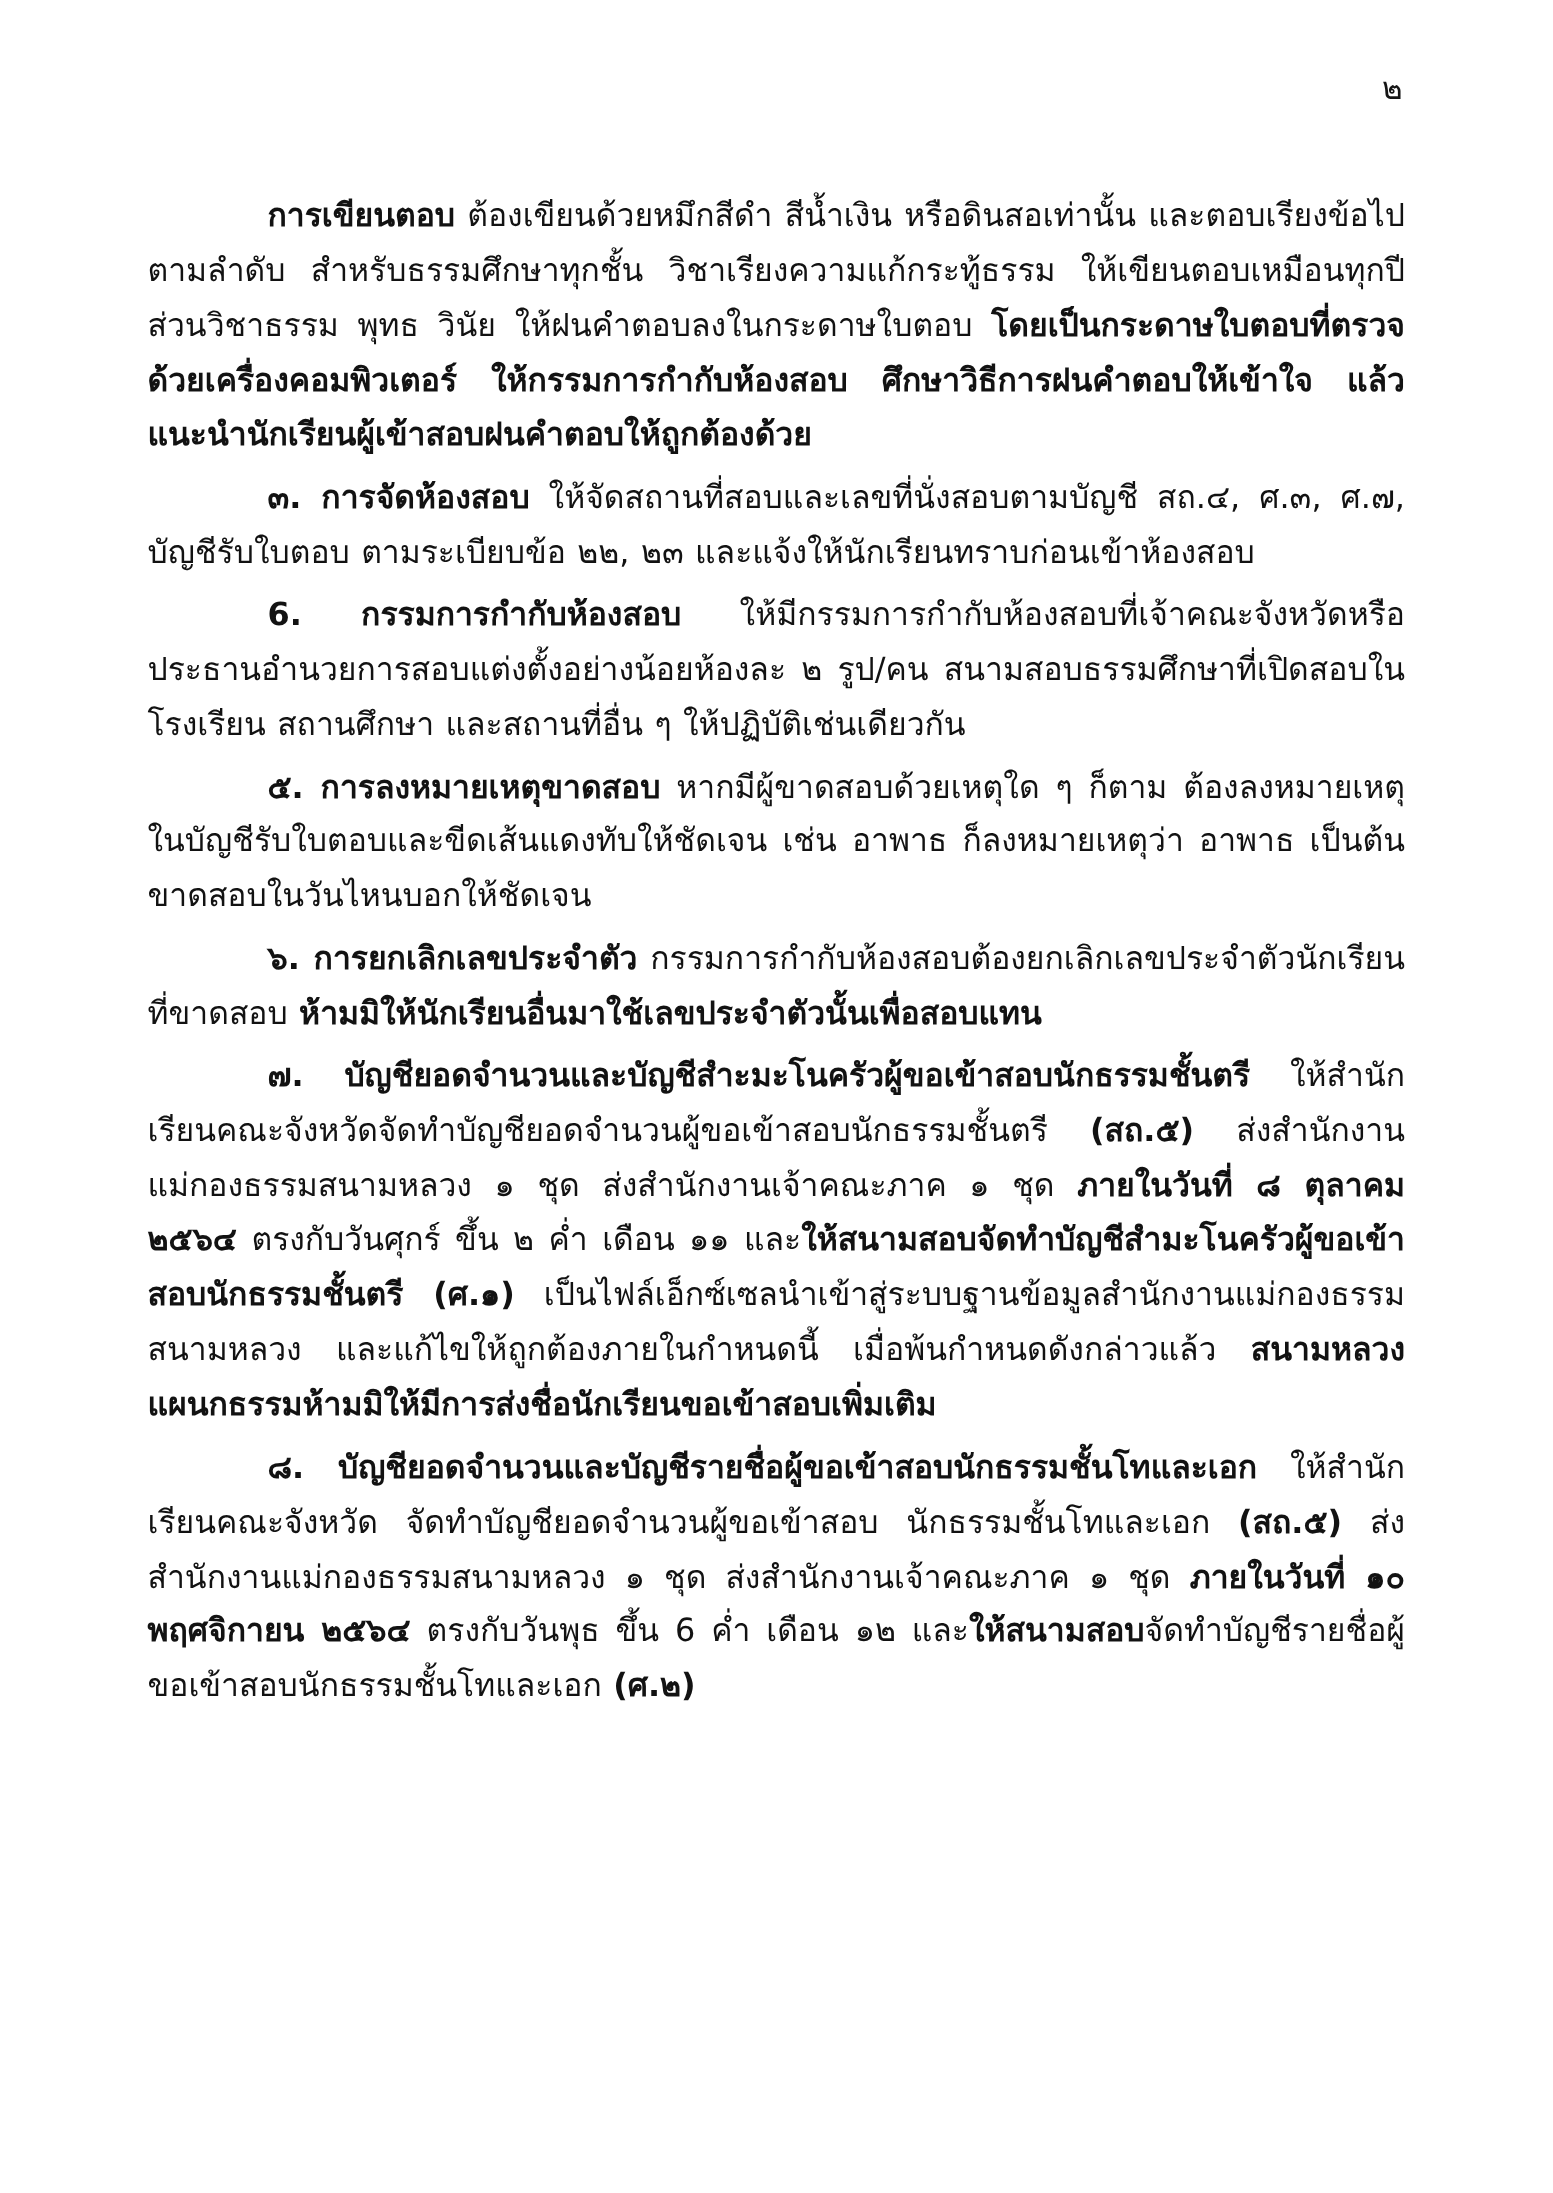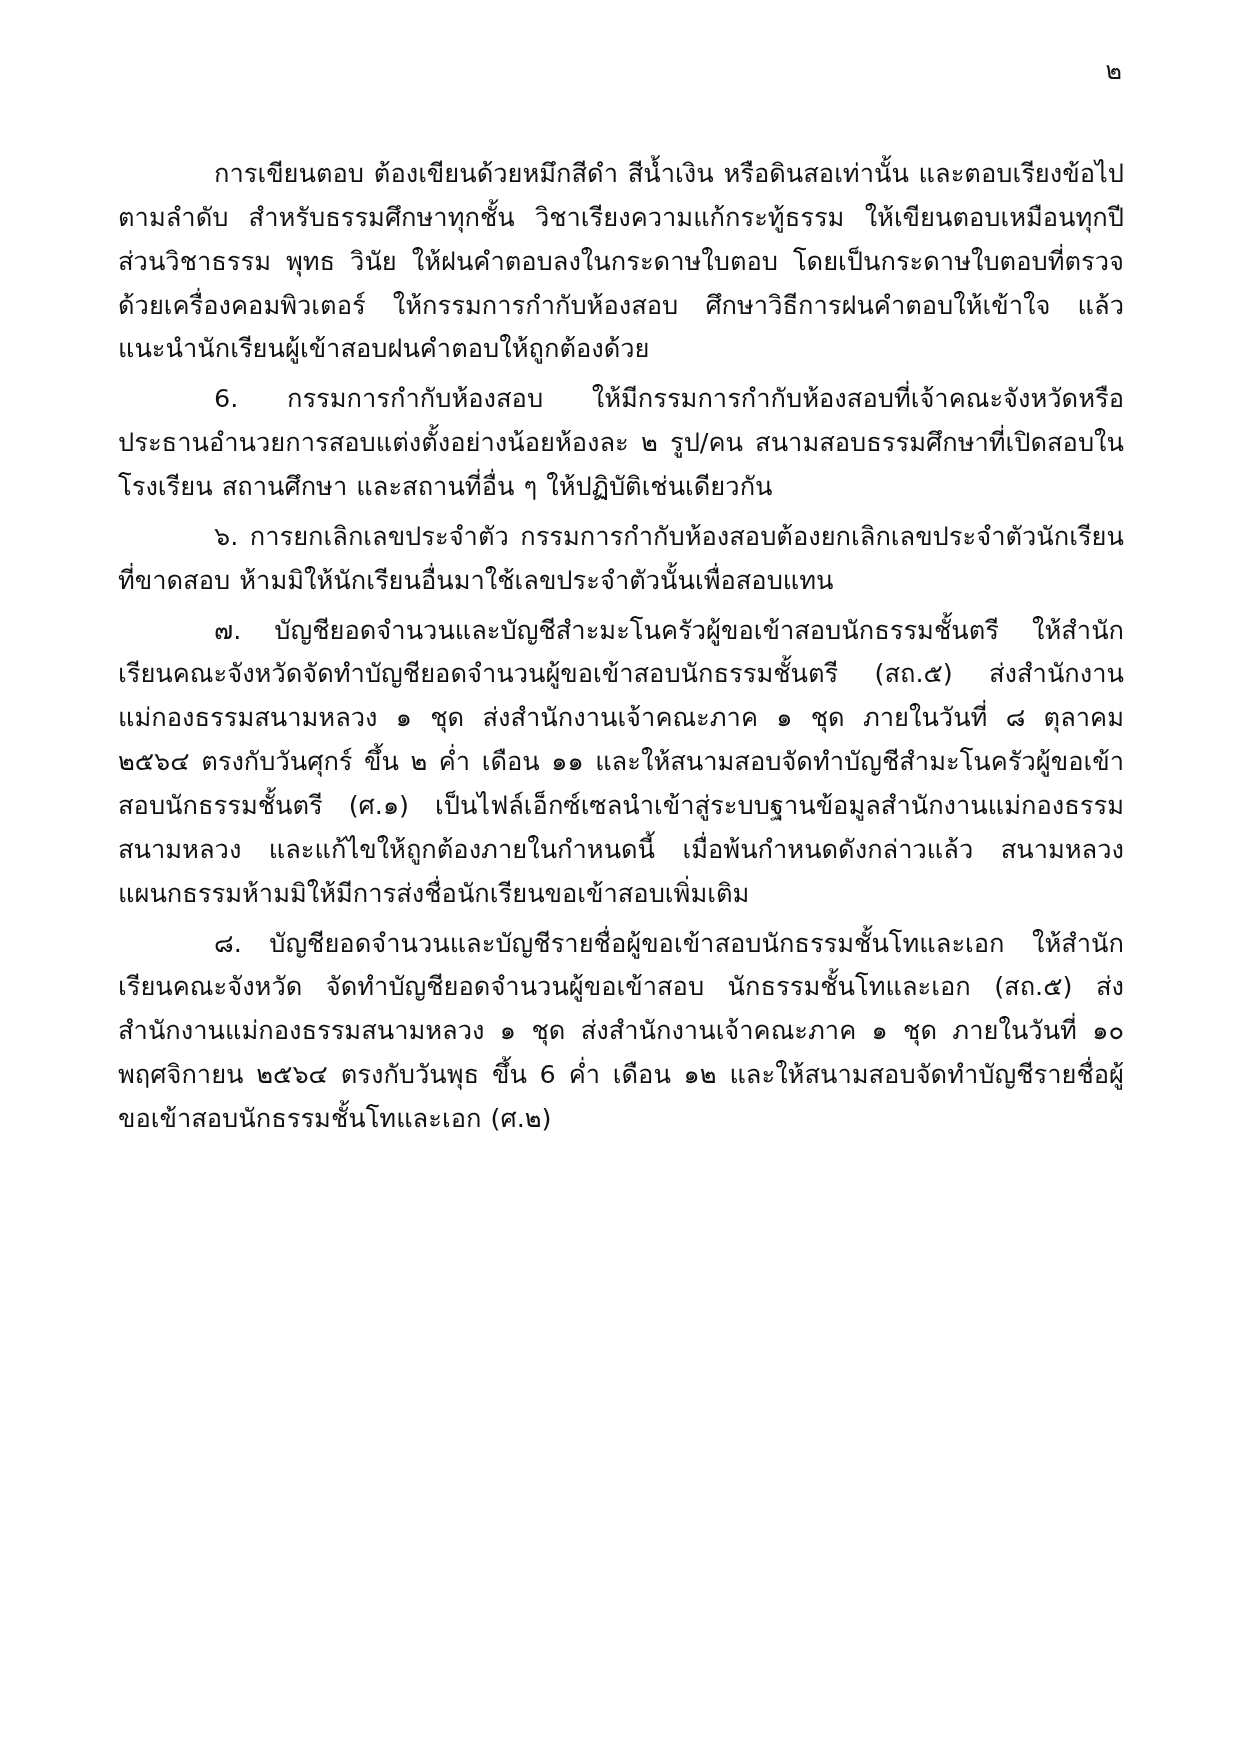--- a/index.html
+++ b/index.html
@@ -34,31 +34,33 @@
     font-size: 25.5px;
     line-height: 1.72;
     text-align: justify;
     text-justify: inter-word;
     text-indent: 96px;
     letter-spacing: 0px;
     word-spacing: 1px;
     color: #121212;
   }
   b, strong {
-    font-weight: 400;
+    font-weight: 700;
   }
 </style>
 </head>
 <body>
 
 <div class="page">
 
   <div class="page-number">๒</div>
 
   <div class="body-text">
       <p class="para"><b>การเขียนตอบ</b><span> ต้องเขียนด้วยหมึกสีดำ สีน้ำเงิน หรือดินสอเท่านั้น และตอบเรียงข้อไปตามลำดับ สำหรับธรรมศึกษาทุกชั้น วิชาเรียงความแก้กระทู้ธรรม ให้เขียนตอบเหมือนทุกปี ส่วนวิชาธรรม พุทธ วินัย ให้ฝนคำตอบลงในกระดาษใบตอบ </span><b>โดยเป็นกระดาษใบตอบที่ตรวจด้วยเครื่องคอมพิวเตอร์ ให้กรรมการกำกับห้องสอบ ศึกษาวิธีการฝนคำตอบให้เข้าใจ แล้วแนะนำนักเรียนผู้เข้าสอบฝนคำตอบให้ถูกต้องด้วย</b></p>
+      <p class="para"><b>๓. การจัดห้องสอบ</b><span>  ให้จัดสถานที่สอบและเลขที่นั่งสอบตามบัญชี สถ.๔, ศ.๓, ศ.๗, บัญชีรับใบตอบ ตามระเบียบข้อ ๒๒, ๒๓ และแจ้งให้นักเรียนทราบก่อนเข้าห้องสอบ</span></p>
       <p class="para"><b>6. กรรมการกำกับห้องสอบ</b><span>  ให้มีกรรมการกำกับห้องสอบที่เจ้าคณะจังหวัดหรือประธานอำนวยการสอบแต่งตั้งอย่างน้อยห้องละ ๒ รูป/คน  สนามสอบธรรมศึกษาที่เปิดสอบในโรงเรียน สถานศึกษา  และสถานที่อื่น ๆ  ให้ปฏิบัติเช่นเดียวกัน</span></p>
+      <p class="para"><b>๕. การลงหมายเหตุขาดสอบ</b><span>  หากมีผู้ขาดสอบด้วยเหตุใด ๆ ก็ตาม  ต้องลงหมายเหตุในบัญชีรับใบตอบและขีดเส้นแดงทับให้ชัดเจน  เช่น อาพาธ  ก็ลงหมายเหตุว่า อาพาธ เป็นต้น  ขาดสอบในวันไหนบอกให้ชัดเจน</span></p>
       <p class="para"><b>๖. การยกเลิกเลขประจำตัว</b><span>  กรรมการกำกับห้องสอบต้องยกเลิกเลขประจำตัวนักเรียนที่ขาดสอบ  </span><b>ห้ามมิให้นักเรียนอื่นมาใช้เลขประจำตัวนั้นเพื่อสอบแทน</b></p>
       <p class="para"><b>๗. บัญชียอดจำนวนและบัญชีสำะมะโนครัวผู้ขอเข้าสอบนักธรรมชั้นตรี</b><span> ให้สำนักเรียนคณะจังหวัดจัดทำบัญชียอดจำนวนผู้ขอเข้าสอบนักธรรมชั้นตรี </span><b>(สถ.๕)</b><span> ส่งสำนักงานแม่กองธรรมสนามหลวง ๑ ชุด ส่งสำนักงานเจ้าคณะภาค ๑ ชุด  </span><b>ภายในวันที่ ๘ ตุลาคม ๒๕๖๔</b><span>  ตรงกับวันศุกร์ ขึ้น ๒ ค่ำ เดือน ๑๑ และ</span><b>ให้สนามสอบจัดทำบัญชีสำมะโนครัวผู้ขอเข้าสอบนักธรรมชั้นตรี (ศ.๑)</b><span> เป็นไฟล์เอ็กซ์เซลนำเข้าสู่ระบบฐานข้อมูลสำนักงานแม่กองธรรมสนามหลวง และแก้ไขให้ถูกต้องภายในกำหนดนี้ เมื่อพ้นกำหนดดังกล่าวแล้ว </span><b>สนามหลวงแผนกธรรมห้ามมิให้มีการส่งชื่อนักเรียนขอเข้าสอบเพิ่มเติม</b></p>
       <p class="para"><b>๘. บัญชียอดจำนวนและบัญชีรายชื่อผู้ขอเข้าสอบนักธรรมชั้นโทและเอก</b><span>  ให้สำนักเรียนคณะจังหวัด  จัดทำบัญชียอดจำนวนผู้ขอเข้าสอบ  นักธรรมชั้นโทและเอก </span><b>(สถ.๕)</b><span> ส่งสำนักงานแม่กองธรรมสนามหลวง ๑ ชุด  ส่งสำนักงานเจ้าคณะภาค ๑ ชุด  </span><b>ภายในวันที่ ๑๐ พฤศจิกายน ๒๕๖๔</b><span>  ตรงกับวันพุธ ขึ้น 6 ค่ำ เดือน ๑๒ และ</span><b>ให้สนามสอบ</b><span>จัดทำบัญชีรายชื่อผู้ขอเข้าสอบนักธรรมชั้นโทและเอก </span><b>(ศ.๒)</b></p>
     </div>
 
 </div>
 
 </body></html>

